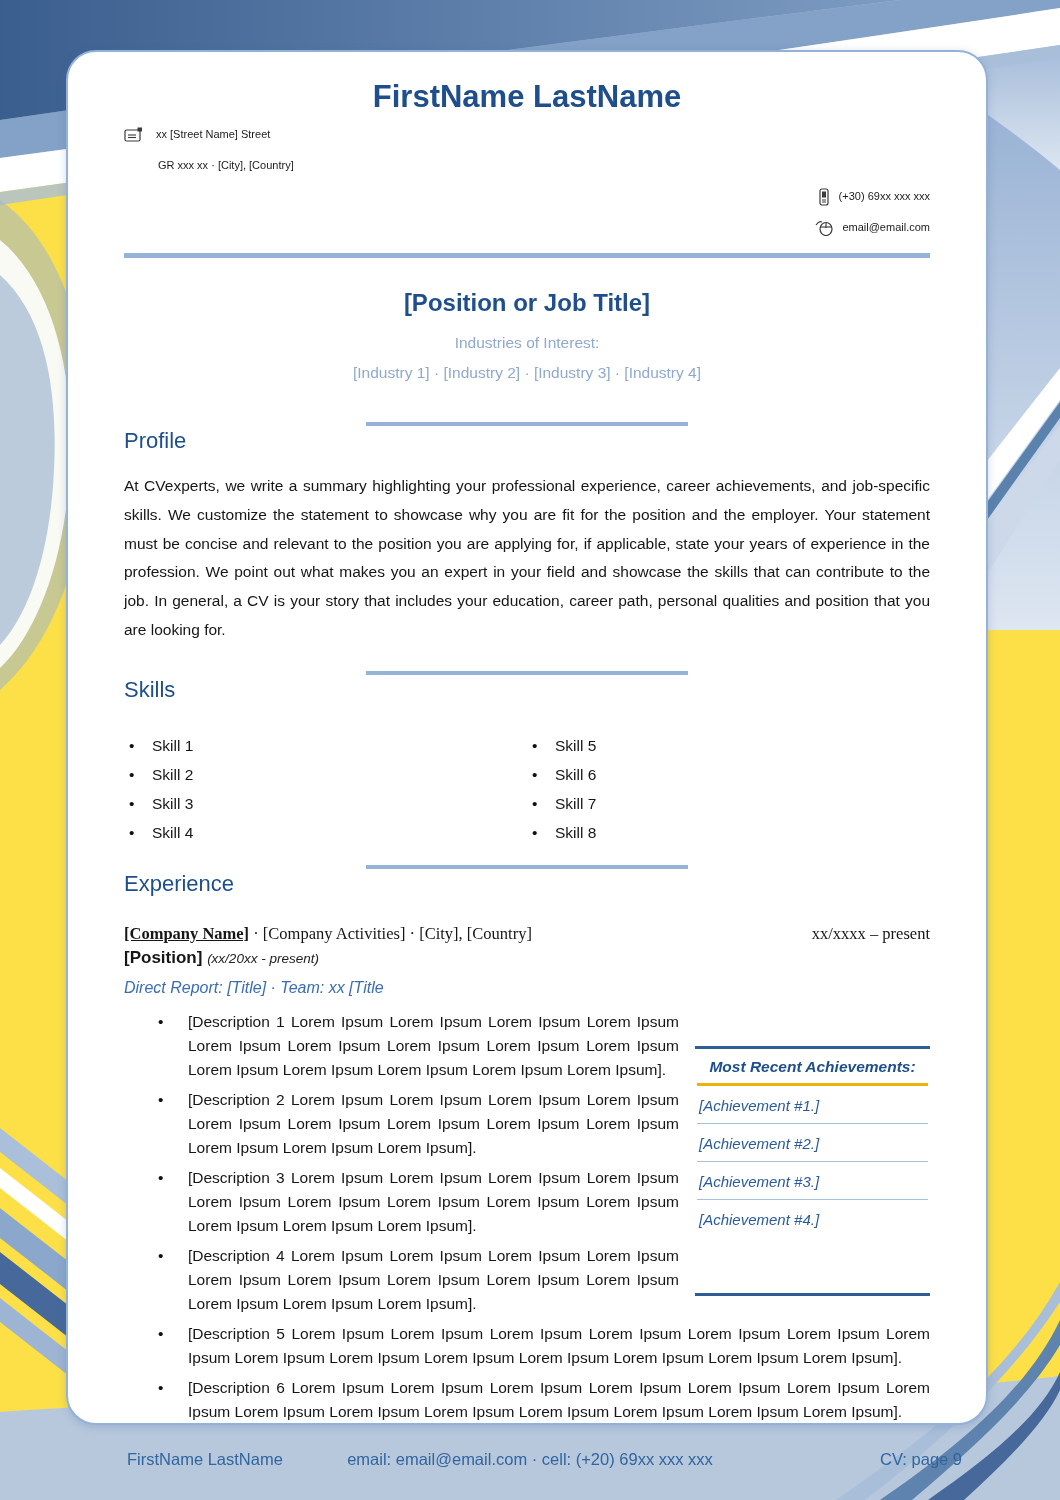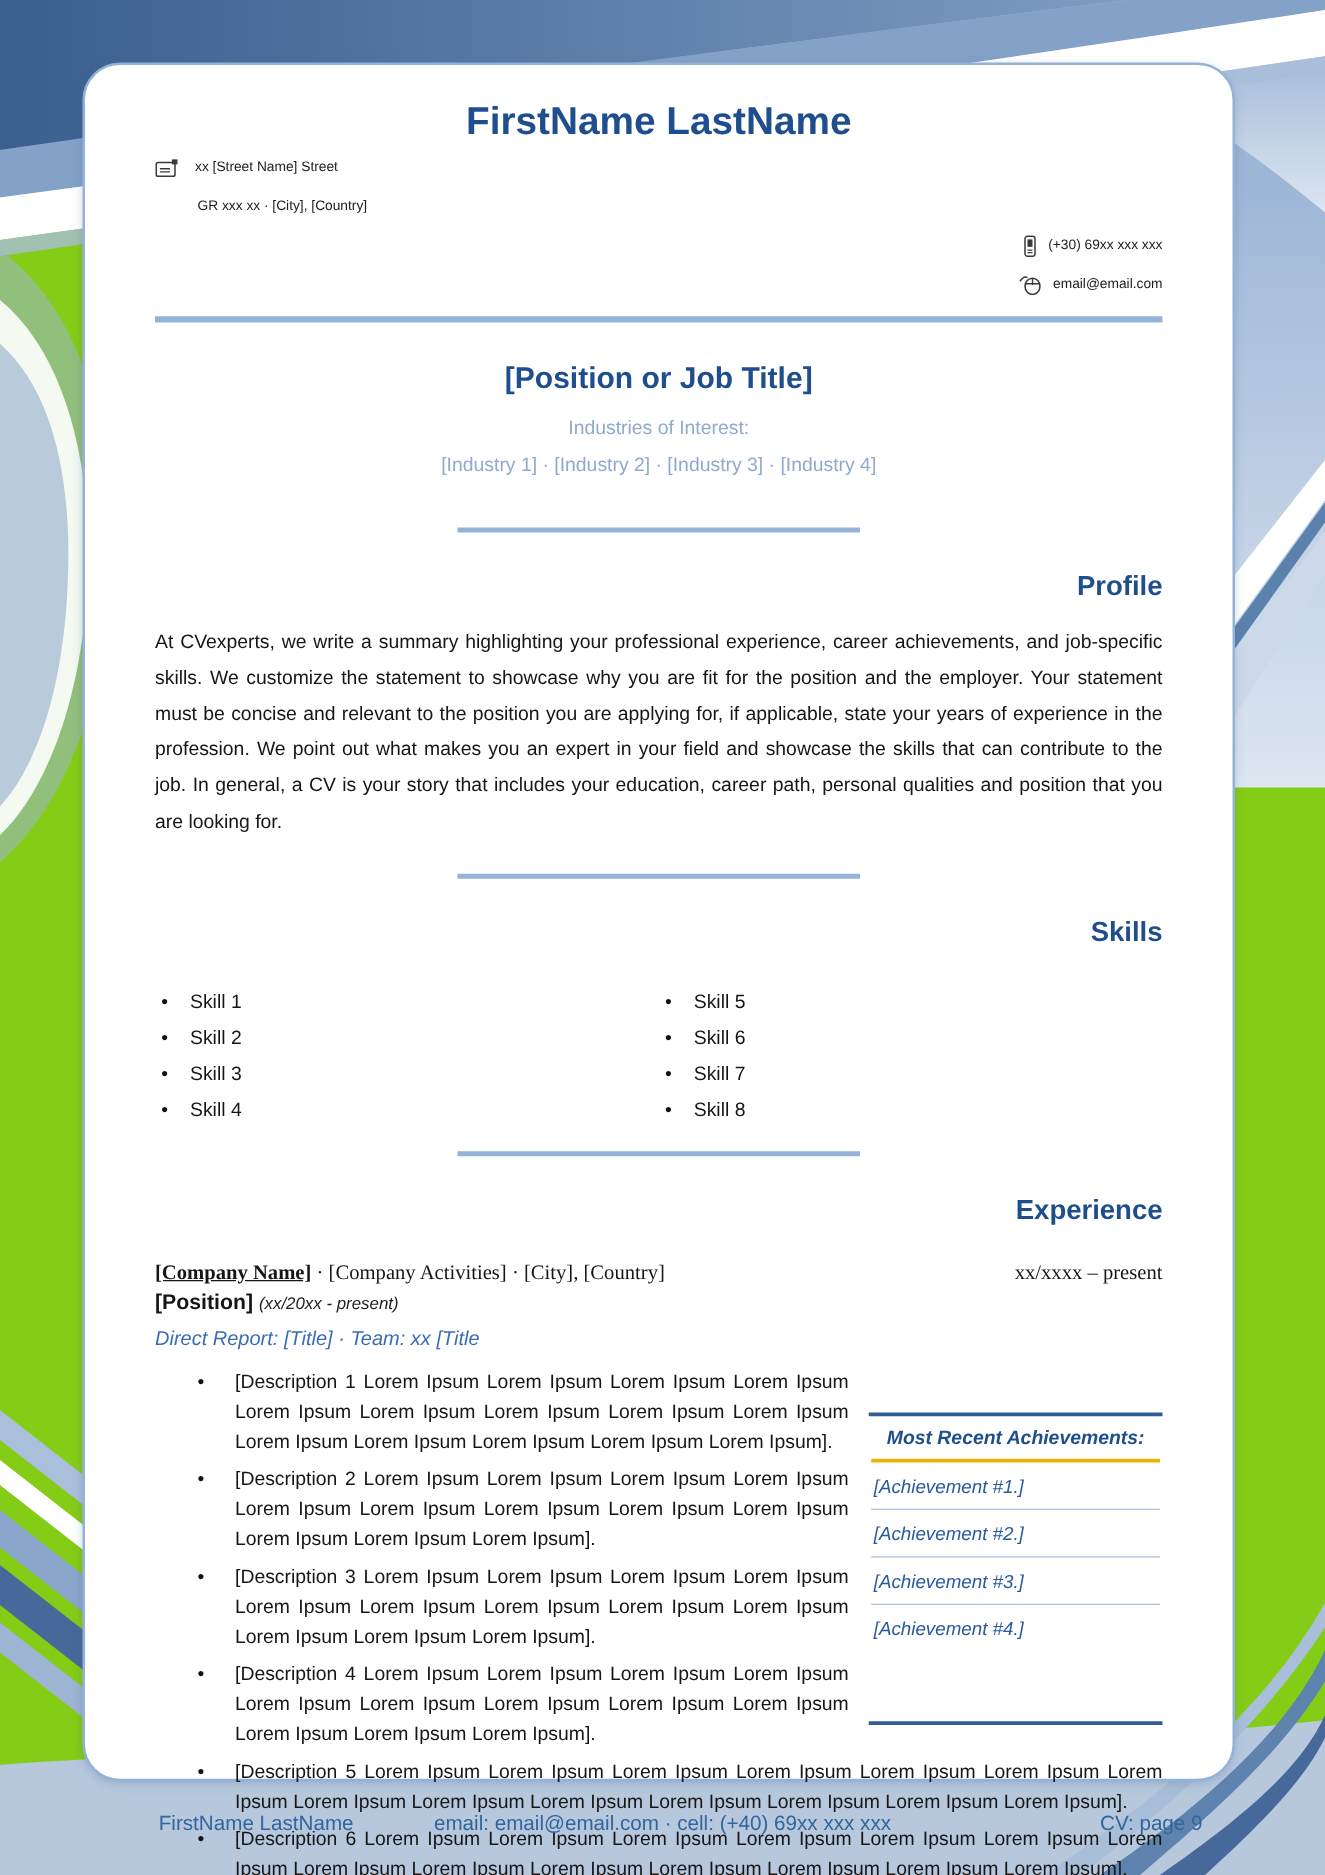--- a/index.html
+++ b/index.html
@@ -1,16 +1,16 @@
 <!DOCTYPE html>
 <html><head>
 <meta charset="utf-8">
 <style>
   html,body{margin:0;padding:0;background:#e8edf4;}
-  .page{position:relative;width:1060px;height:1500px;background:#84cc16;overflow:hidden;
+  .page{position:relative;width:1060px;height:1500px;background:#fde047;overflow:hidden;
         font-family:"Liberation Sans","DejaVu Sans",sans-serif;}
   .bg{position:absolute;inset:0;z-index:0;}
 
   
   .card{position:absolute;z-index:2;left:66px;top:50px;width:922px;height:1375px;
         box-sizing:border-box;background:#ffffff;border:2px solid #94b2d8;border-radius:30px;
         padding:0 56px;box-shadow:0 2px 8px rgba(70,104,154,.25);}
   .name{margin-top:26px;text-align:center;font-size:31px;line-height:37px;font-weight:bold;color:#1f4e8c;}
   .contact{margin-top:4px;display:flex;justify-content:space-between;font-size:11px;line-height:31px;color:#1c1c1c;flex-direction:column;}
   .c-left .row1{display:flex;align-items:center;gap:13px;}
@@ -18,21 +18,21 @@
   .c-right{text-align:center;}
   .c-right .row{display:flex;justify-content:flex-end;align-items:center;gap:9px;}
   .icon{display:inline-flex;flex:none;}
   .rule-full{height:5px;background:#95b3d7;margin-top:10px;}
   .job-title{margin-top:30px;text-align:center;font-size:24px;line-height:30px;font-weight:bold;color:#1f4e8c;}
   .ind-label{margin-top:16px;text-align:center;font-size:15.5px;color:#8fa9cf;}
   .ind-list{margin-top:12px;text-align:center;font-size:15.5px;color:#8fa9cf;}
   .rule-short{width:322px;height:4px;background:#95b3d7;margin:40px auto 0;}
   .rule-short.tight{margin-top:26px;}
   .rule-short.tight2{margin-top:18px;}
-  .sec-head{margin-top:28px;text-align:right;font-size:22px;line-height:30px;font-weight:bold;color:#1f4e8c;}
+  .sec-head{margin-top:0;text-align:left;font-size:22px;line-height:30px;font-weight:normal;color:#1f4e8c;}
   .profile-text{margin-top:16px;font-size:15.5px;line-height:28.8px;text-align:justify;color:#161616;}
 
   .skills{display:flex;margin-top:26px;}
   .skills ul{list-style:none;margin:0;padding:0;width:50%;}
   .skills li{position:relative;padding-left:28px;font-size:15.5px;line-height:29px;color:#161616;}
   .skills li::before{content:"\2022";position:absolute;left:5px;color:#111;}
 
   .exp-company{margin-top:24px;display:flex;justify-content:space-between;align-items:baseline;
                font-size:16.5px;line-height:22px;color:#161616;font-family:Liberation Serif, serif;}
   .co-name{font-weight:bold;text-decoration:underline;}
@@ -206,17 +206,17 @@
         <li>[Description 4 Lorem Ipsum Lorem Ipsum Lorem Ipsum Lorem Ipsum Lorem Ipsum Lorem Ipsum Lorem Ipsum Lorem Ipsum Lorem Ipsum Lorem Ipsum Lorem Ipsum Lorem Ipsum].</li>
         <li>[Description 5 Lorem Ipsum Lorem Ipsum Lorem Ipsum Lorem Ipsum Lorem Ipsum Lorem Ipsum Lorem Ipsum Lorem Ipsum Lorem Ipsum Lorem Ipsum Lorem Ipsum Lorem Ipsum Lorem Ipsum Lorem Ipsum].</li>
         <li>[Description 6 Lorem Ipsum Lorem Ipsum Lorem Ipsum Lorem Ipsum Lorem Ipsum Lorem Ipsum Lorem Ipsum Lorem Ipsum Lorem Ipsum Lorem Ipsum Lorem Ipsum Lorem Ipsum Lorem Ipsum Lorem Ipsum].</li>
       </ul>
     </div>
 
   </div>
 
   <div class="footer">
     <span class="f-left">FirstName LastName</span>
-    <span class="f-center">email: email@email.com · cell: (+40) 69xx xxx xxx</span>
+    <span class="f-center">email: email@email.com · cell: (+20) 69xx xxx xxx</span>
     <span class="f-right">CV: page 9</span>
   </div>
 
 </div>
 
 </body></html>

